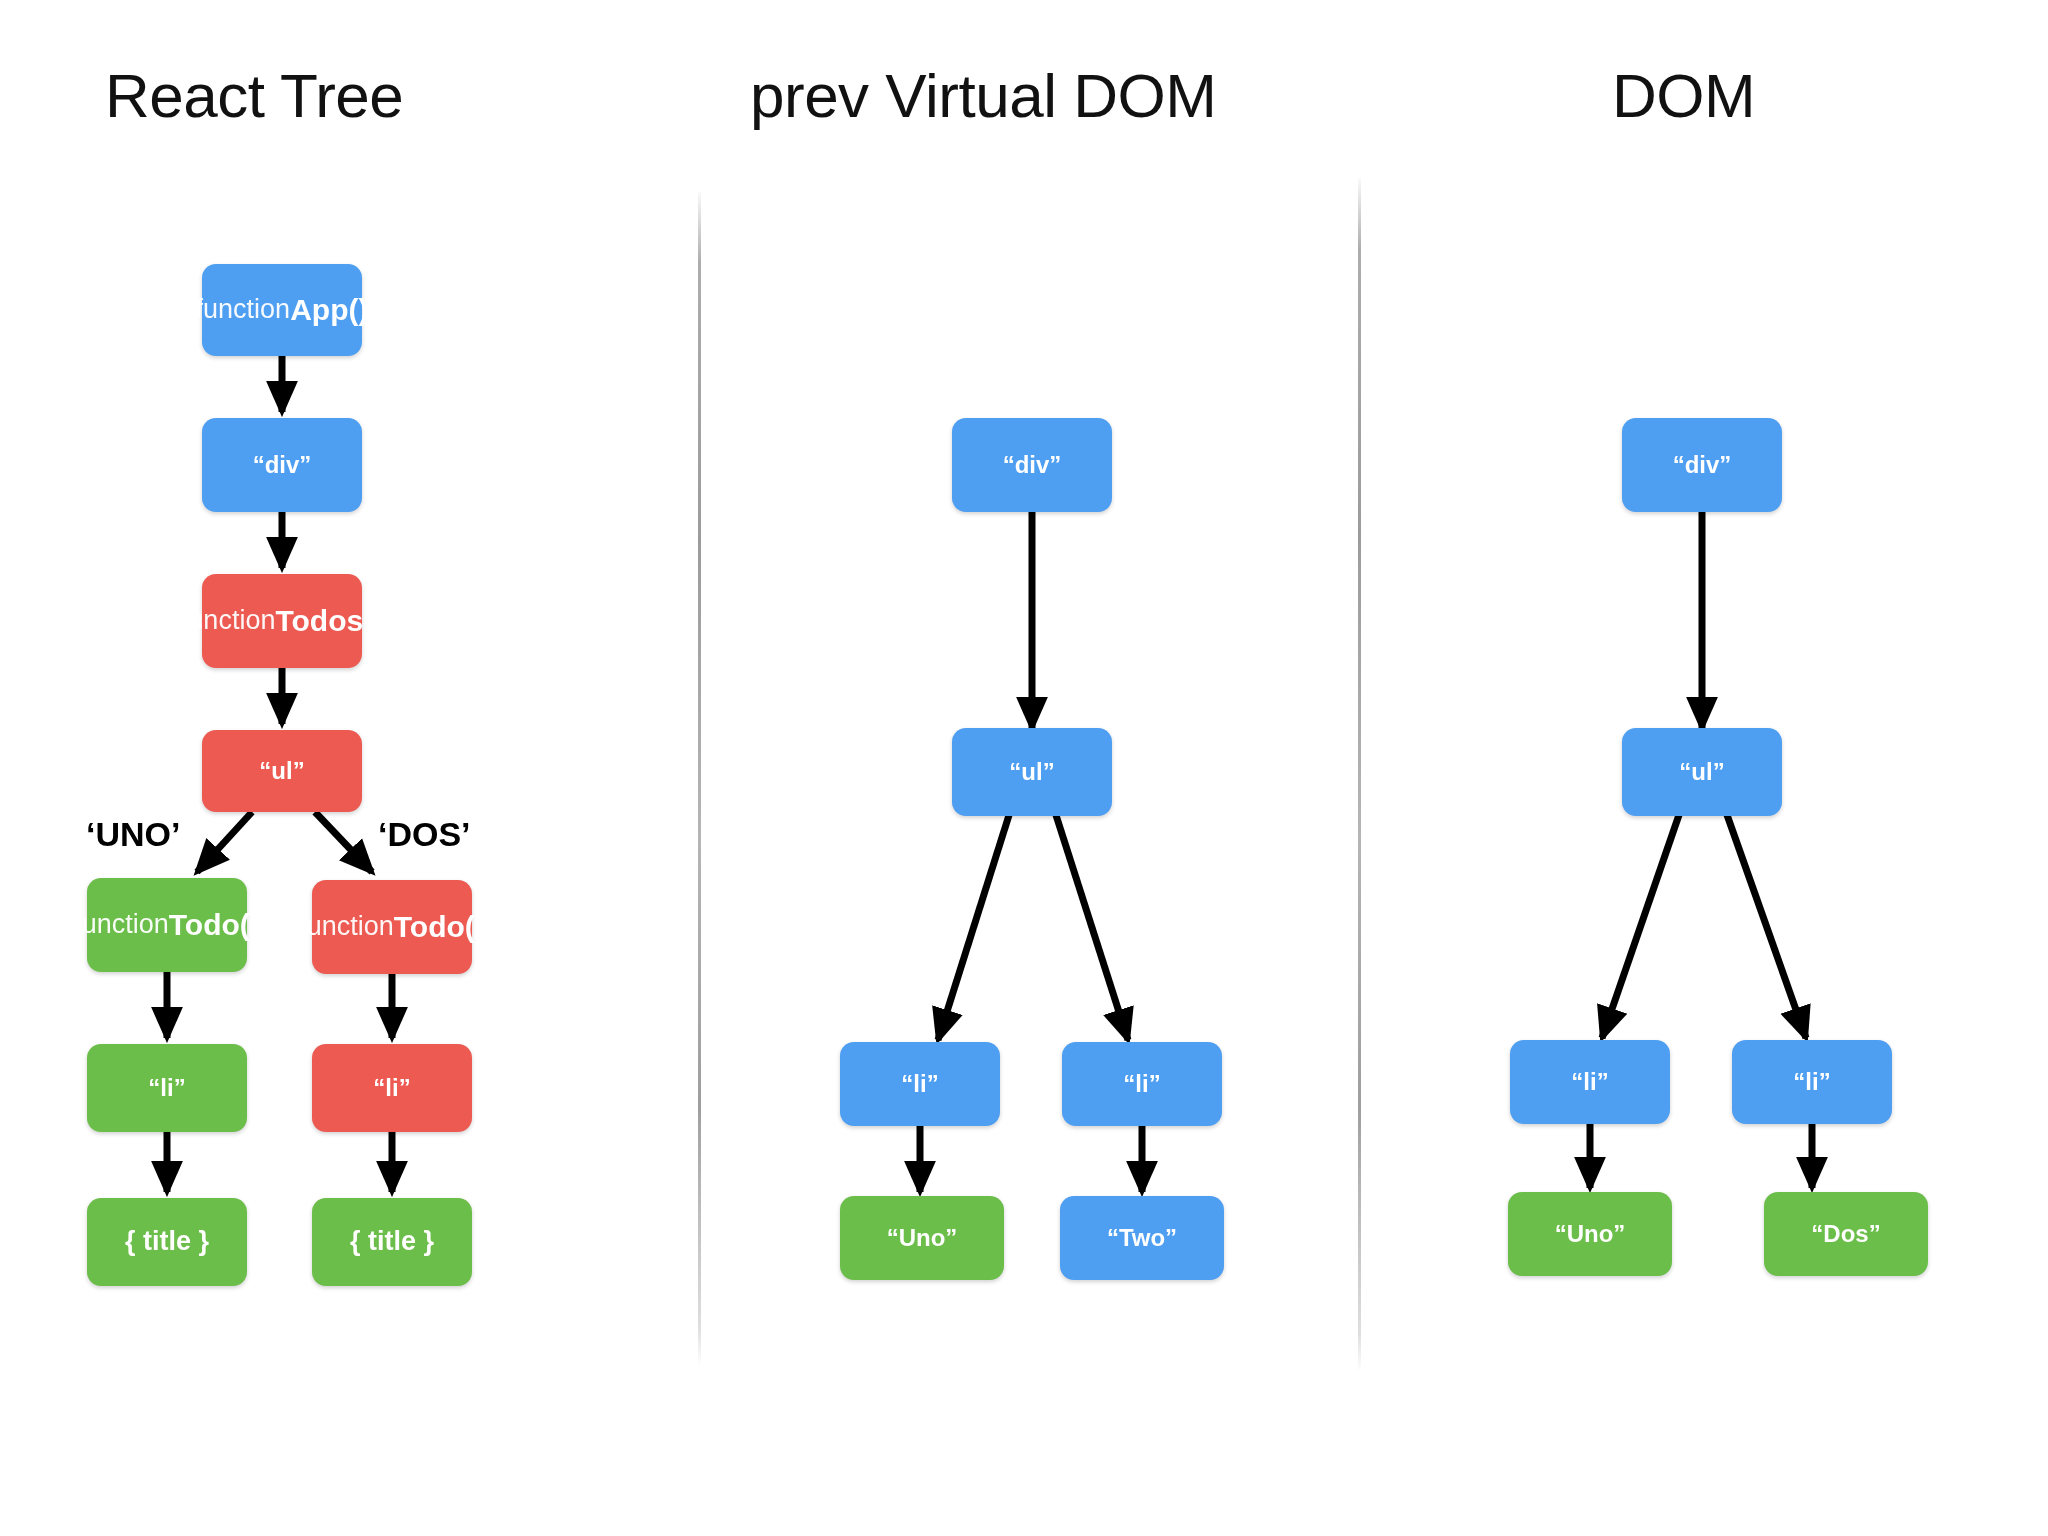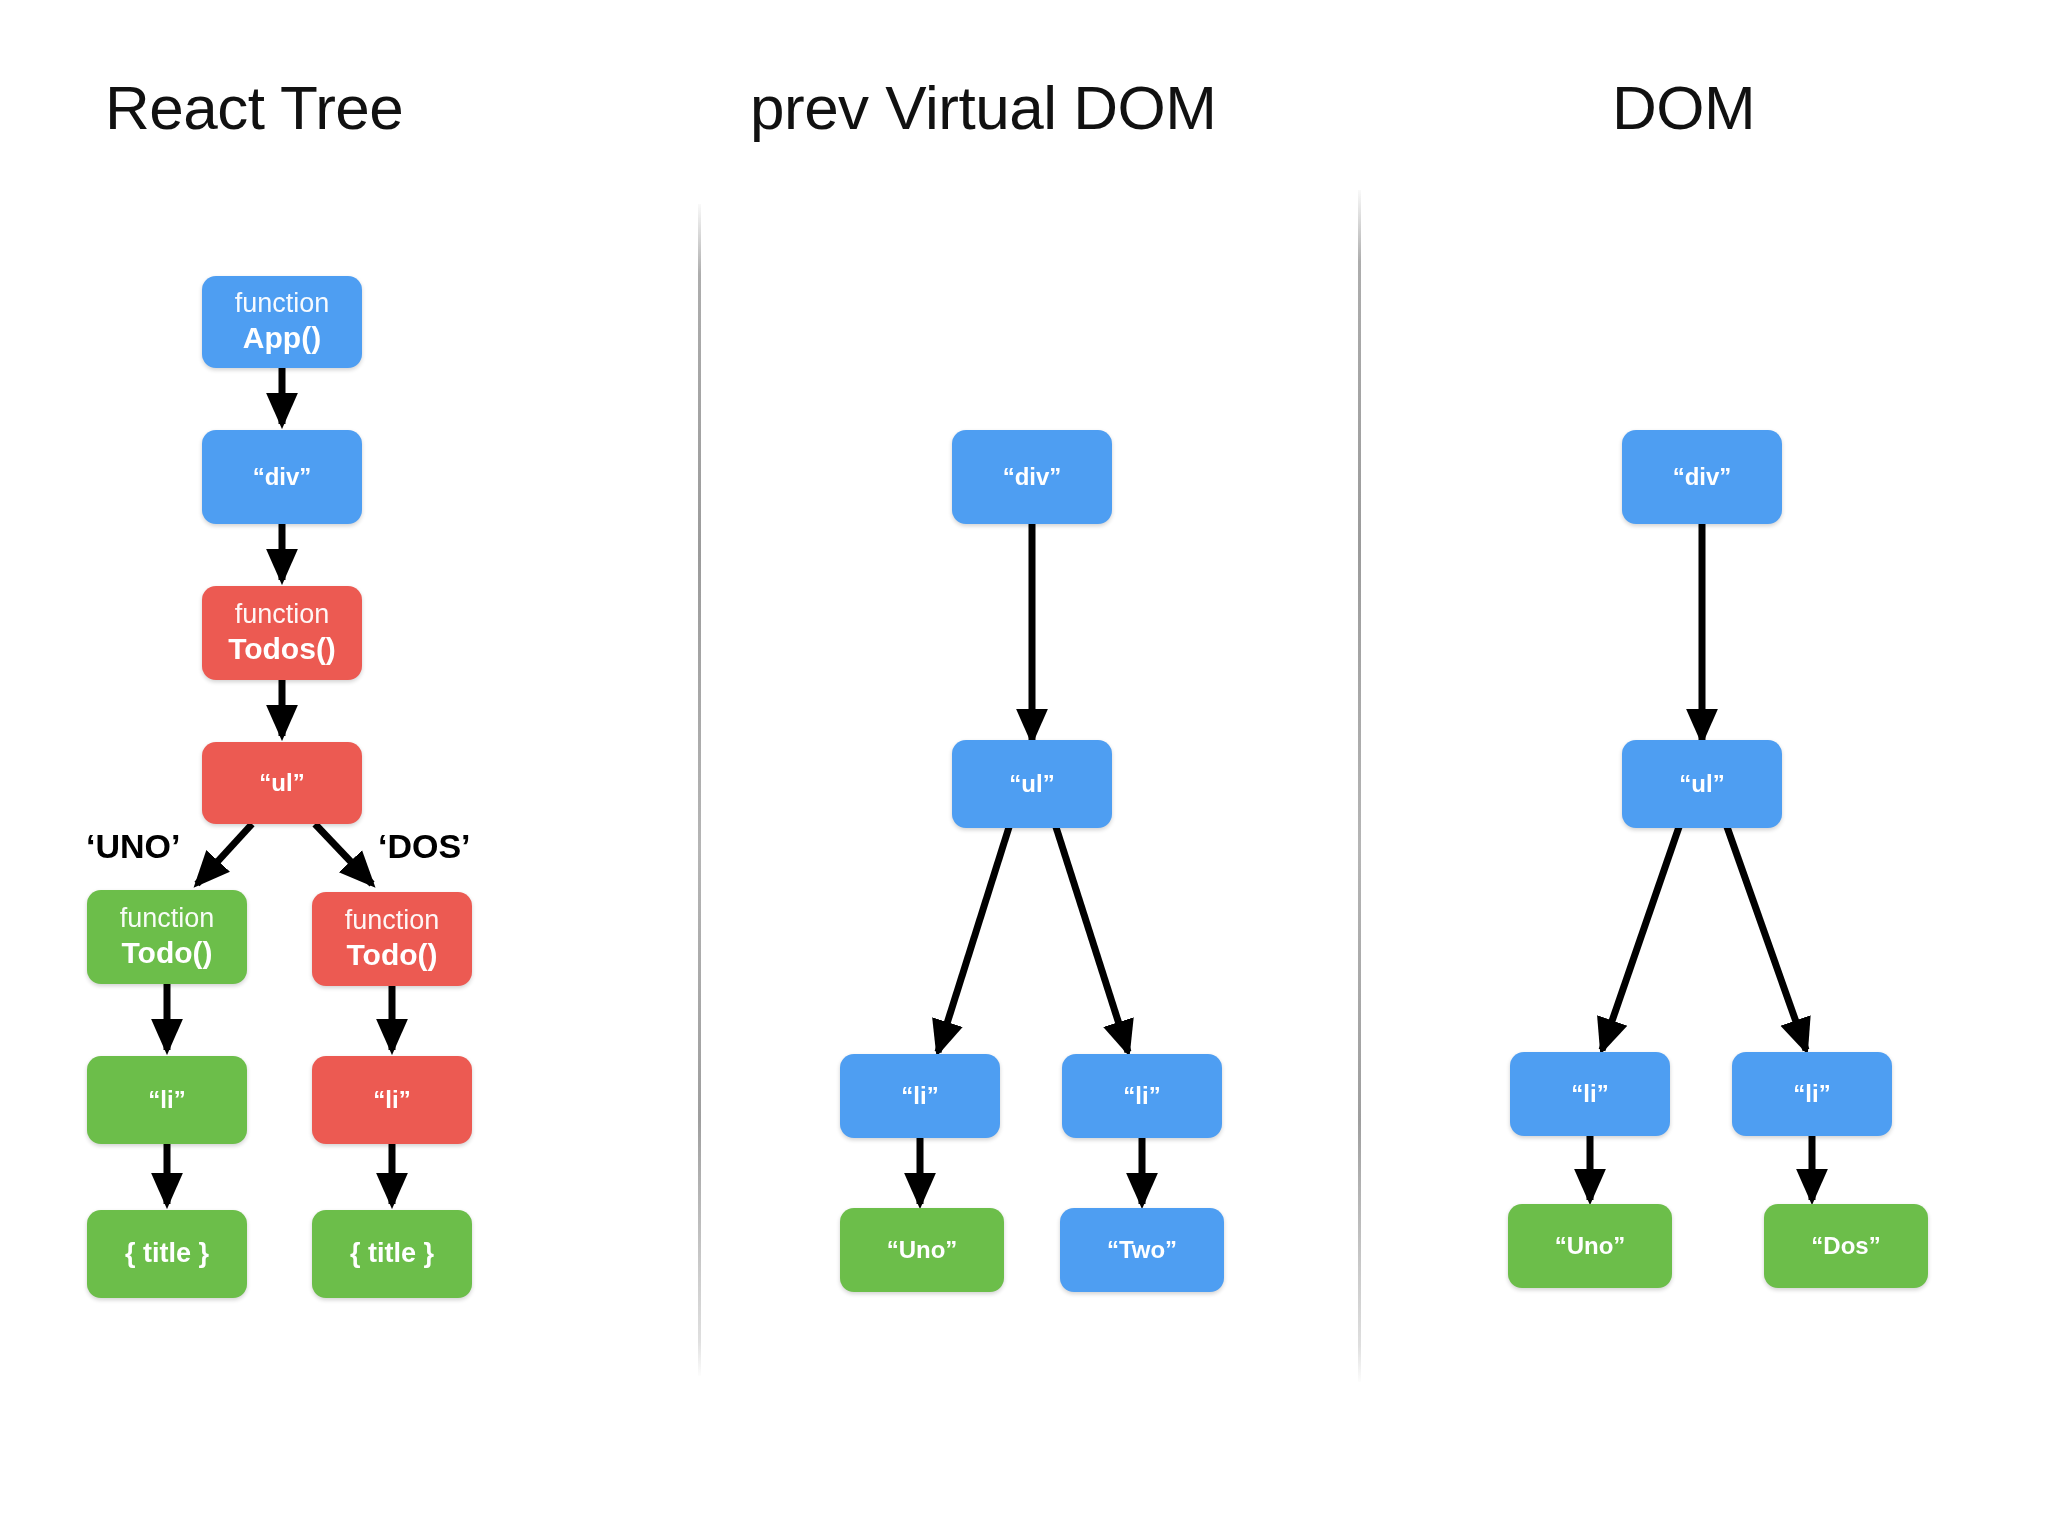--- a/index.html
+++ b/index.html
@@ -10,21 +10,21 @@
   body {
     width: 2048px;
     height: 1536px;
     position: relative;
     overflow: hidden;
     font-family: "Liberation Sans", sans-serif;
     -webkit-font-smoothing: antialiased;
   }
   #stage {
     position: absolute;
-    left: 0; top: 12px;
+    left: 0; top: 0;
     width: 2048px;
     height: 1343px;
   }
   svg#edges {
     position: absolute;
     left: 0; top: 0;
     width: 2048px;
     height: 1536px;
     pointer-events: none;
     z-index: 1;
@@ -49,21 +49,21 @@
         rgba(150,150,150,0.92) 78%,
         rgba(150,150,150,0.30) 97%,
         rgba(150,150,150,0.02) 100%);
     z-index: 2;
   }
   .node {
     position: absolute;
     border-radius: 14px;
     box-sizing: border-box;
     display: flex;
-    flex-direction: column;
+    flex-direction: row;
     align-items: center;
     justify-content: center;
     color: #ffffff;
     text-align: center;
     z-index: 3;
     box-shadow: 0 2px 4px rgba(0,0,0,0.18);
     line-height: 1.18;
   }
   .node.blue  { background: #4e9ef2; }
   .node.red   { background: #ec5a52; }

